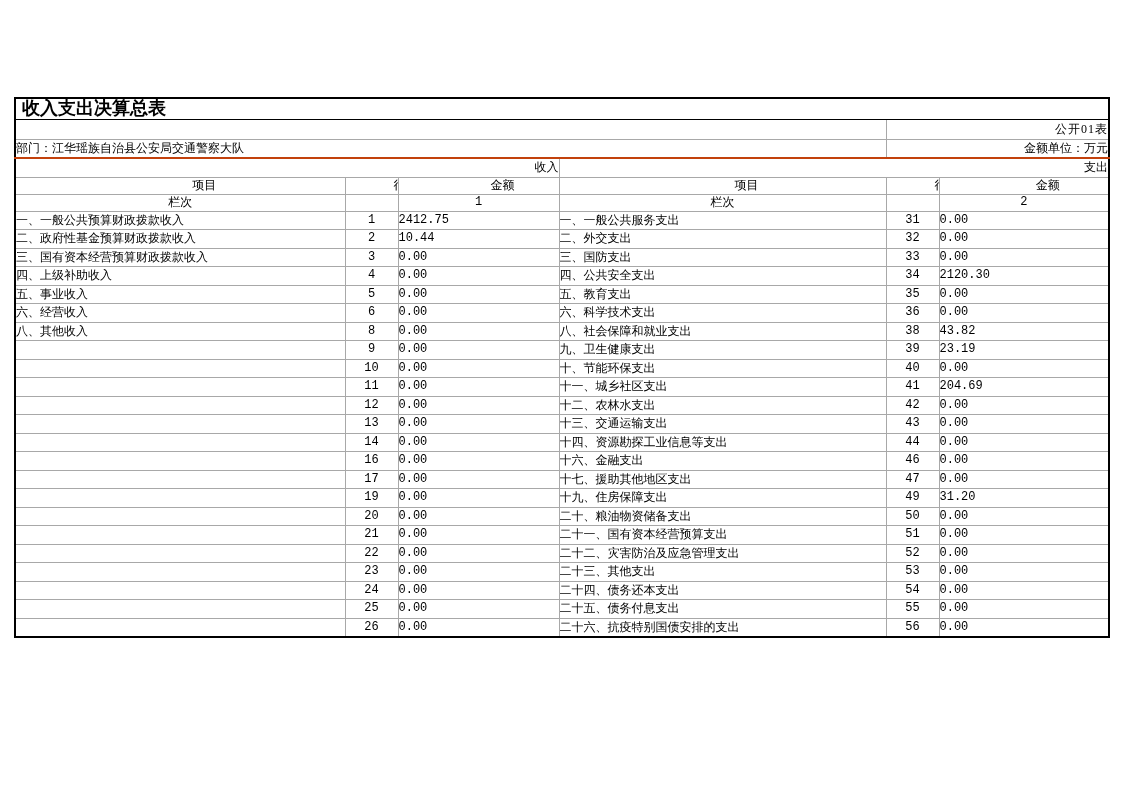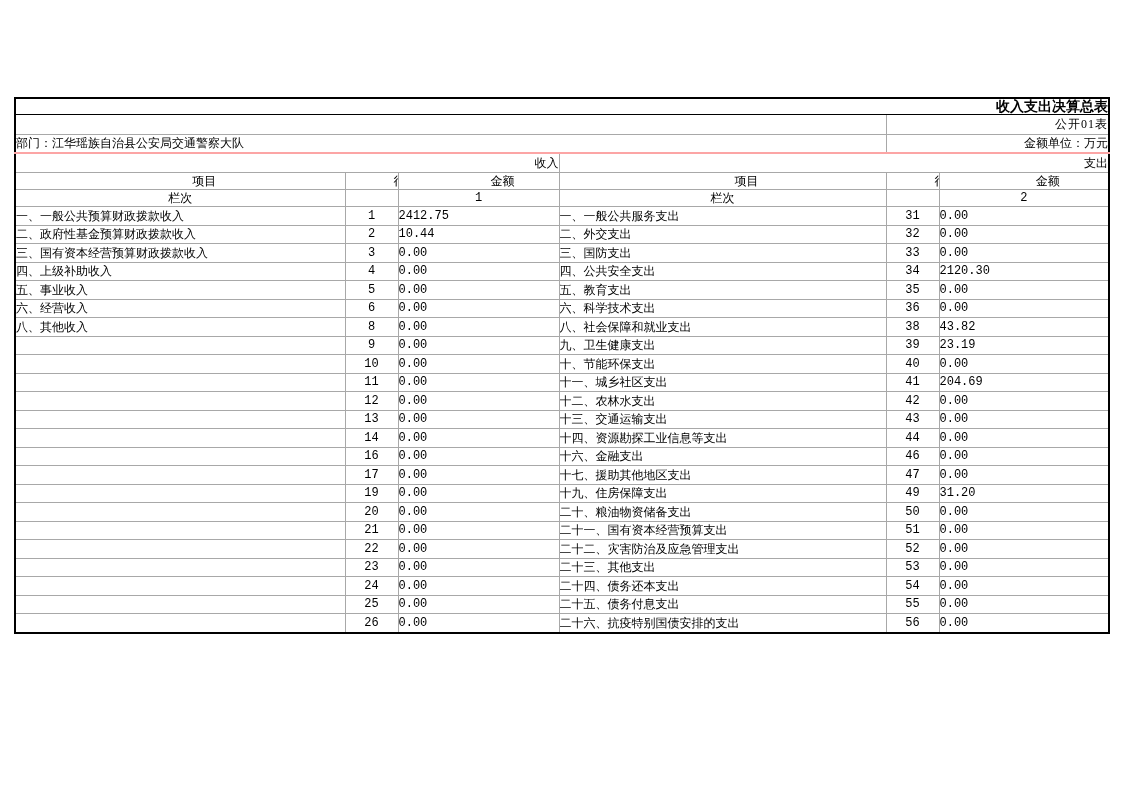--- a/index.html
+++ b/index.html
@@ -31,29 +31,29 @@
     overflow: hidden;
     white-space: nowrap;
     font-size: 12px;
     line-height: 1.1;
     vertical-align: middle;
   }
   
   tr.title-row td {
     height: 14px;
     border-bottom: 1px solid #000000;
-    text-align: right;
+    text-align: left;
     font-weight: bold;
-    font-size: 14px;
+    font-size: 18px;
     padding-left: 6px;
   }
   tr.formcode-row td { height: 19px; }
   tr.dept-row td {
     height: 17px;
-    border-bottom: 2px solid #fca5a5;
+    border-bottom: 2px solid #c2410c;
   }
   tr.section-row td {
     height: 18px;
     text-align: right;
   }
   tr.cols-row td {
     height: 16px;
     text-align: center;
     padding-left: 48px;
   }

